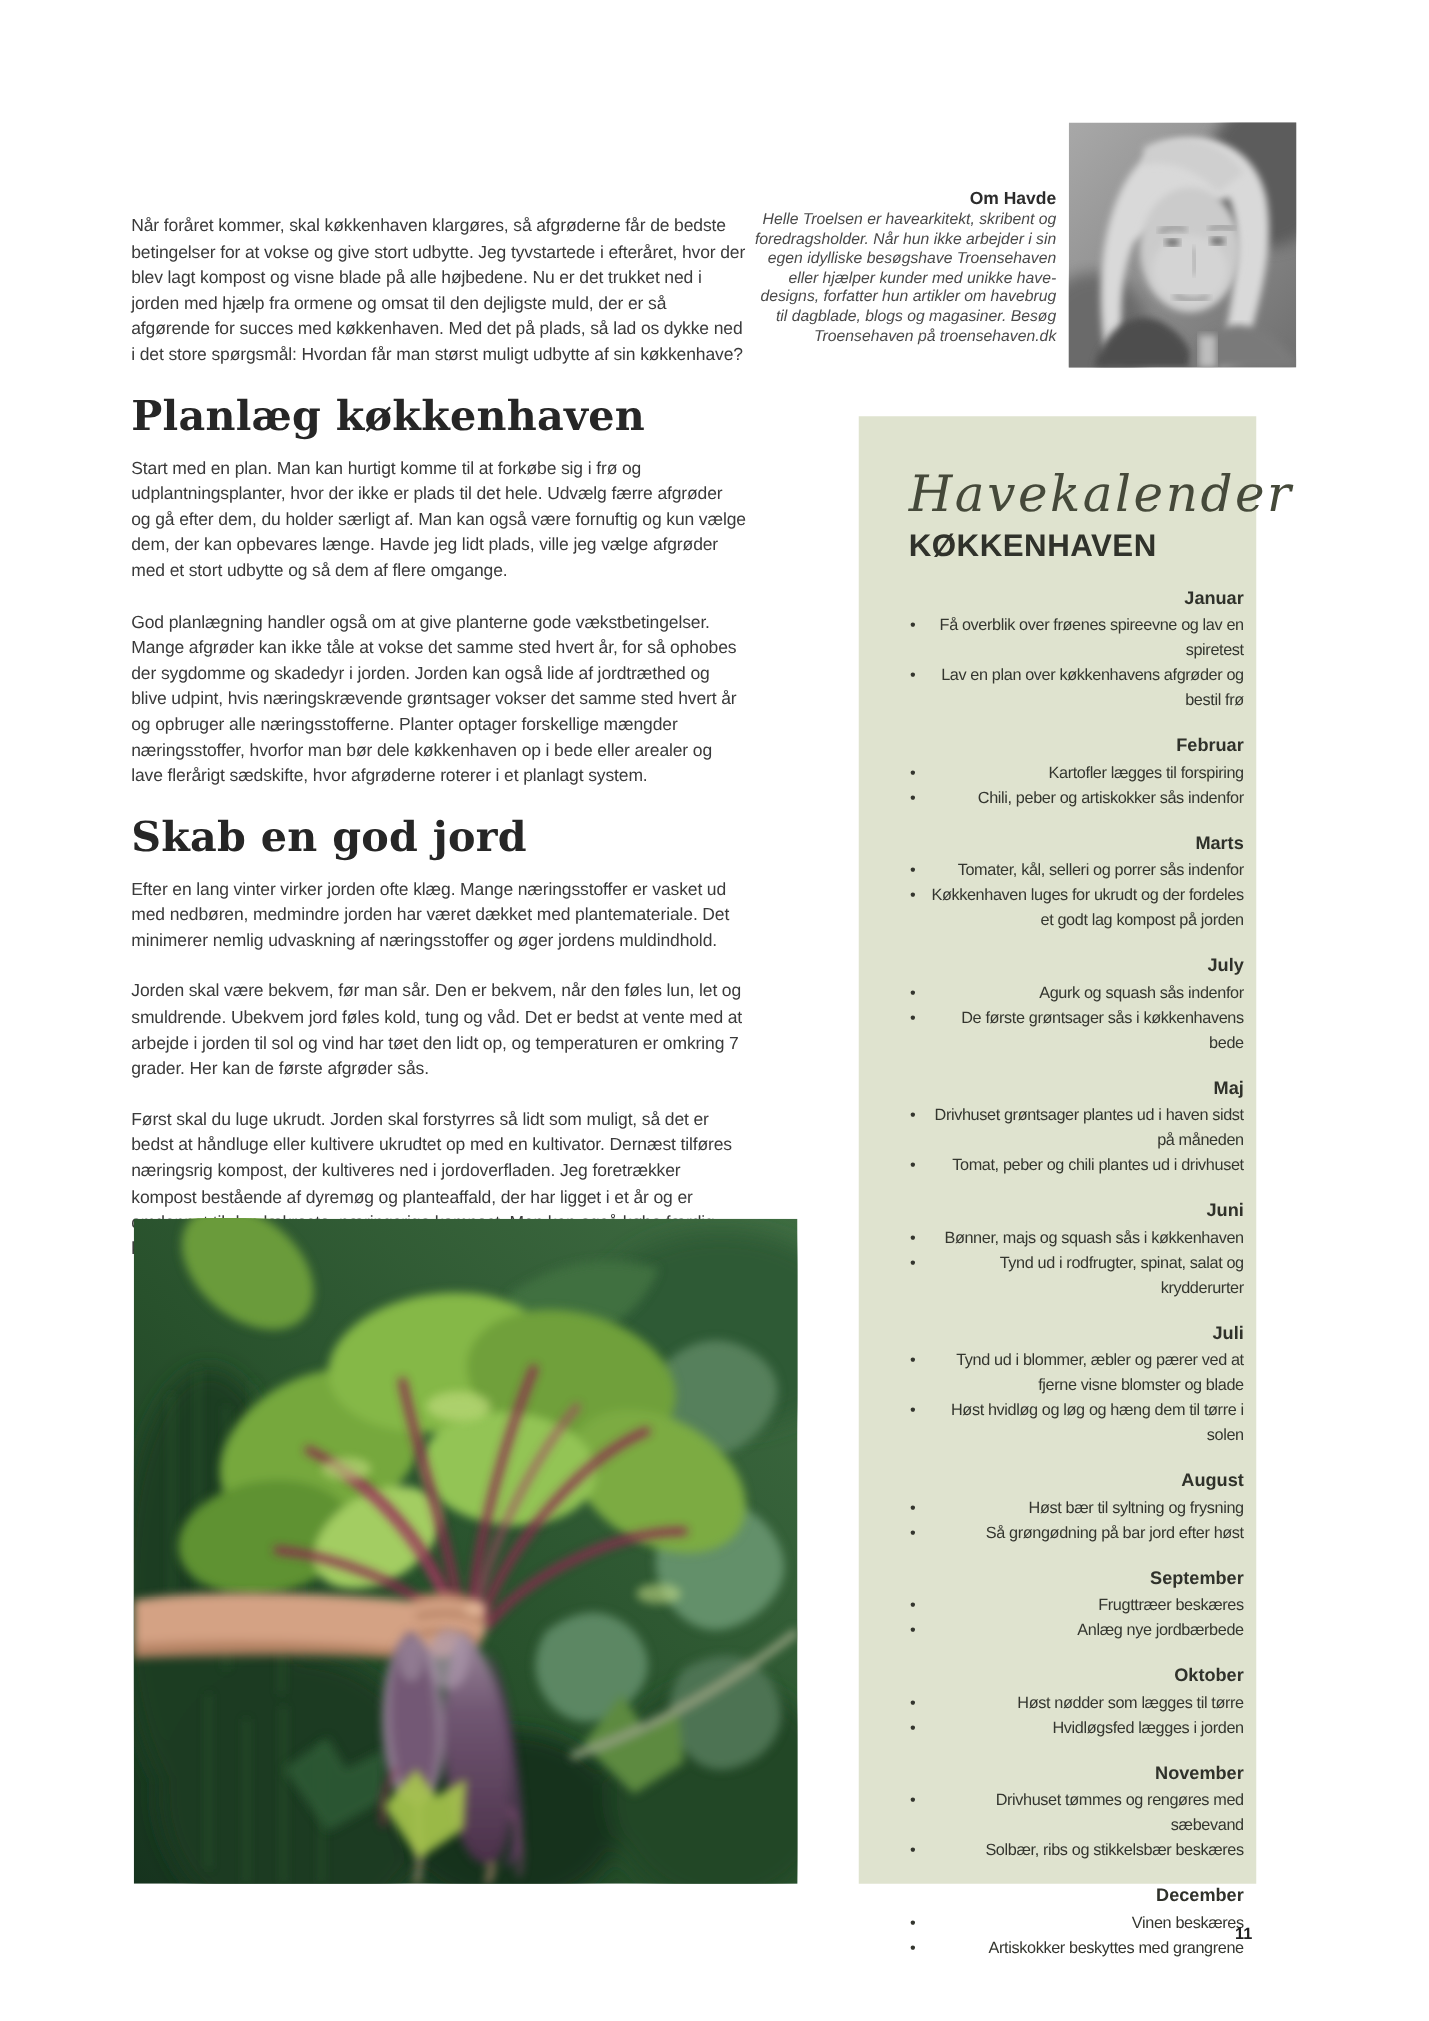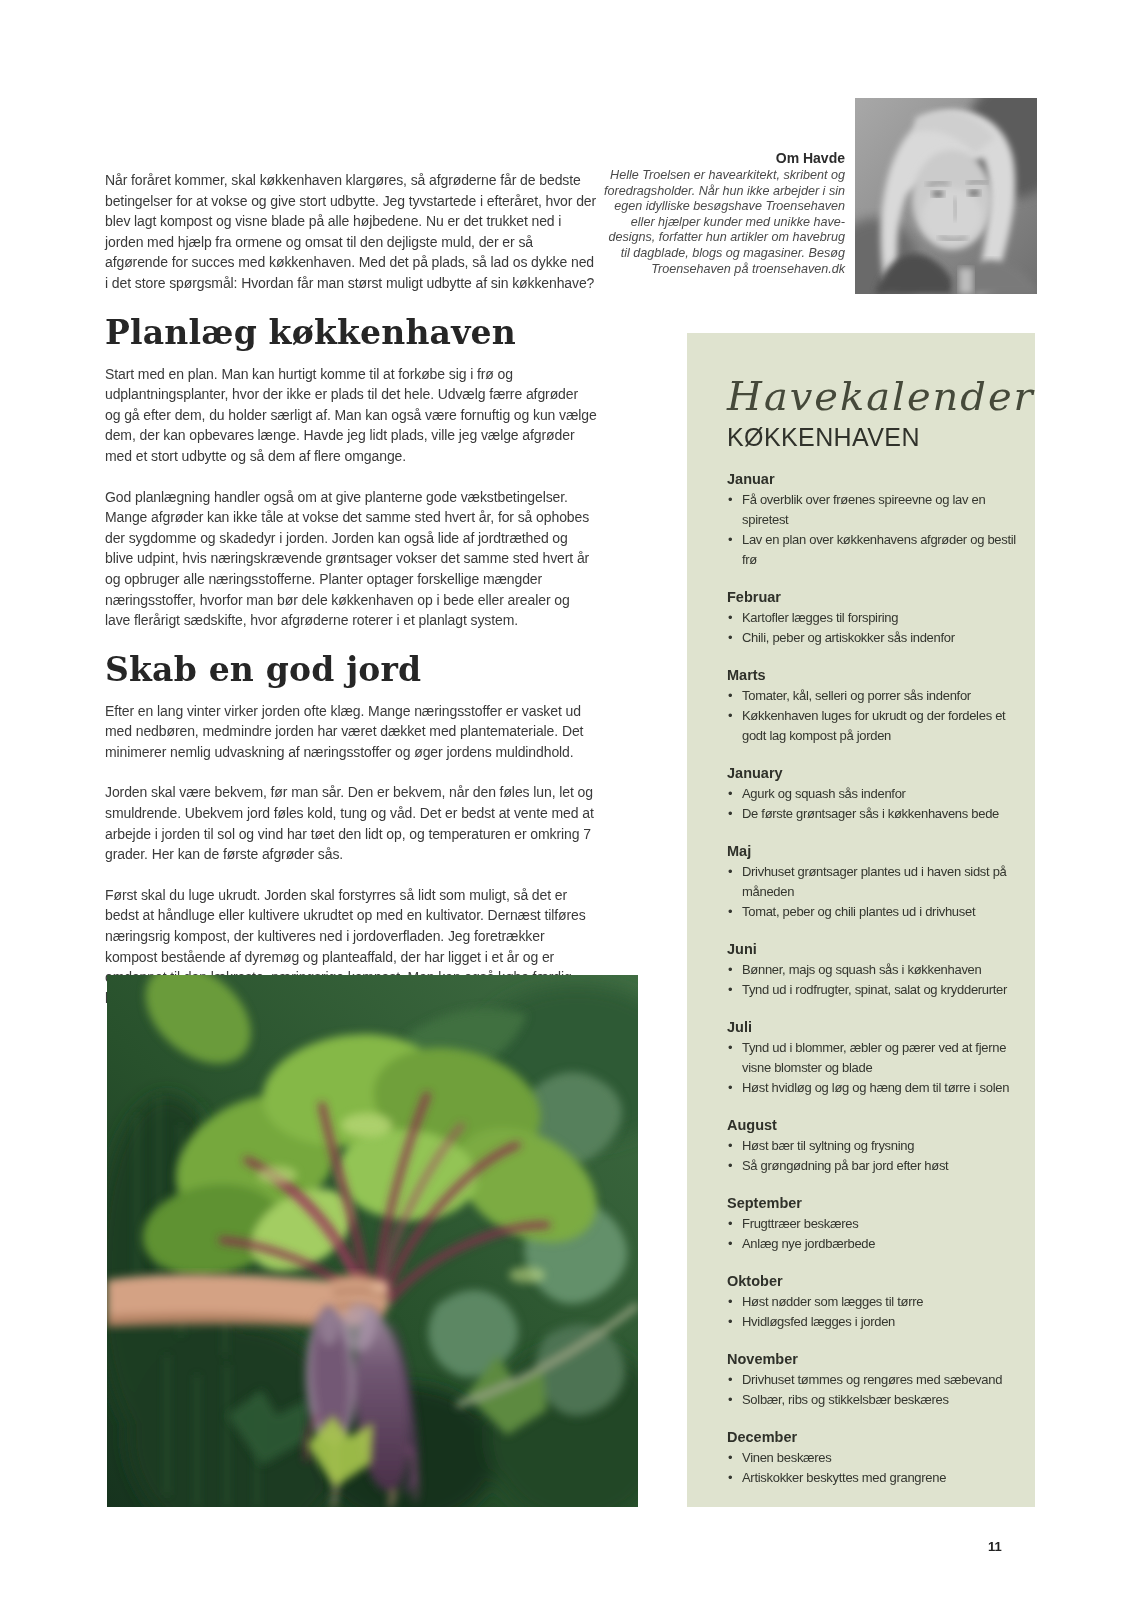--- a/index.html
+++ b/index.html
@@ -43,39 +43,39 @@
     font-size:12.6px;line-height:15.6px;color:#4a4a4a;
     margin:0;
   }
   .portrait{
     position:absolute;left:855px;top:98px;width:182px;height:196px;
     display:block;
   }
 
   
   .calendar{
-    position:absolute;left:687px;top:333px;width:348px;height:1174px;
+    position:absolute;left:687px;top:333px;width:318px;height:1174px;
     background:#dfe3cf;
     box-sizing:border-box;
     padding:40px 10px 0 40px;
   }
   .script-title{
     font-family:"DejaVu Serif", serif;
     font-style:italic;font-weight:400;
     font-size:40px;line-height:46px;
     color:#45493a;
     letter-spacing:2px;
     margin:0;
   }
   .calendar-title{
-    font-size:25px;font-weight:400;color:#30322b;
+    font-size:25px;font-weight:700;color:#30322b;
     letter-spacing:0.4px;
     margin:4px 0 0 0;
   }
-  .month{margin-top:17px;}
+  .month{margin-top:17px;text-align:right;}
   .month-name{
     font-size:14.5px;font-weight:700;color:#2f312a;line-height:20px;
   }
   .month-items{
     list-style:none;margin:1px 0 0 0;padding:0;
   }
   .month-items li{
     position:relative;
     padding-left:15px;
     font-size:13px;line-height:20px;color:#34362f;
@@ -178,21 +178,21 @@
       </ul>
     </div>
     <div class="month">
       <div class="month-name">Marts</div>
       <ul class="month-items">
         <li>Tomater, kål, selleri og porrer sås indenfor</li>
         <li>Køkkenhaven luges for ukrudt og der fordeles et godt lag kompost på jorden</li>
       </ul>
     </div>
     <div class="month">
-      <div class="month-name">January</div>
+      <div class="month-name">July</div>
       <ul class="month-items">
         <li>Agurk og squash sås indenfor</li>
         <li>De første grøntsager sås i køkkenhavens bede</li>
       </ul>
     </div>
     <div class="month">
       <div class="month-name">Maj</div>
       <ul class="month-items">
         <li>Drivhuset grøntsager plantes ud i haven sidst på måneden</li>
         <li>Tomat, peber og chili plantes ud i drivhuset</li>

